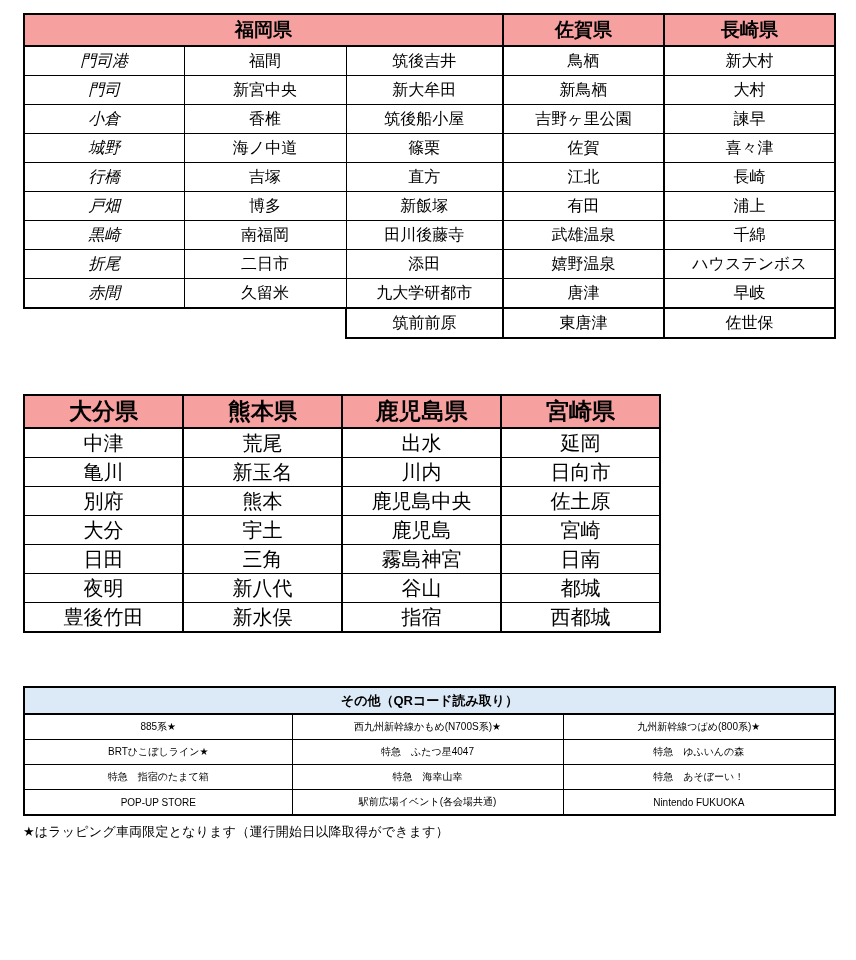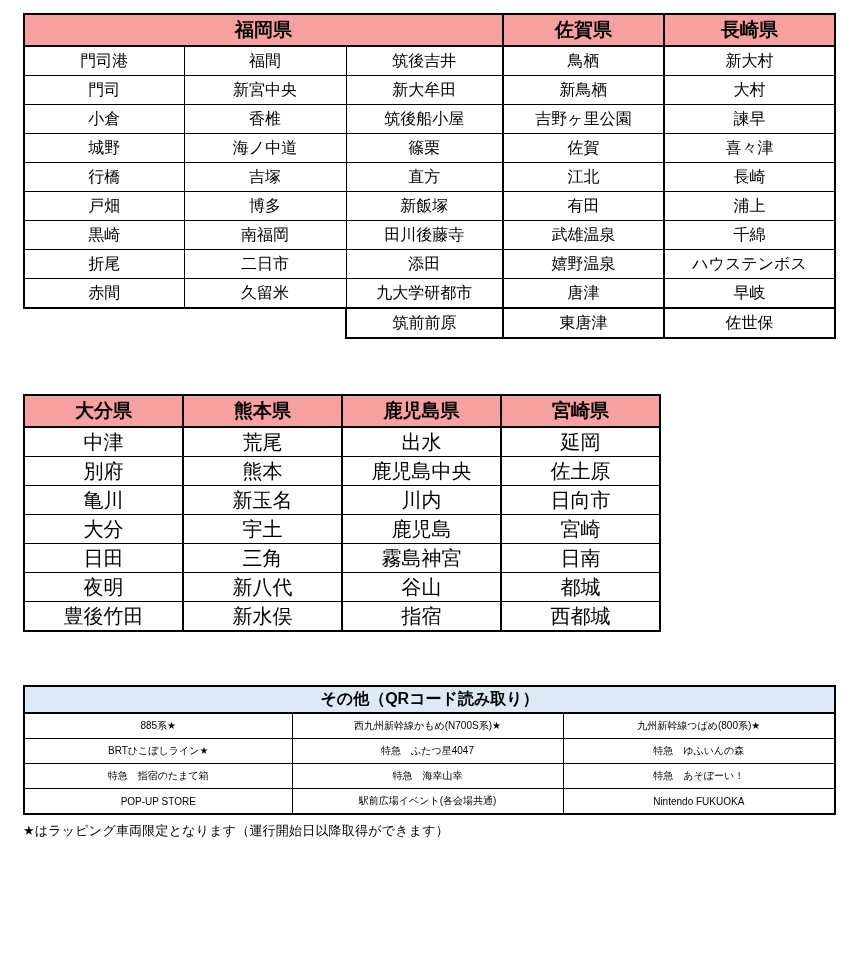--- a/index.html
+++ b/index.html
@@ -37,51 +37,51 @@
     border: 2px solid #000;
     font-size: 19px;
     font-weight: bold;
     height: 30px;
   }
   #t1 td {
     border: 1px solid #000;
     font-size: 16px;
     height: 28px;
   }
-  #t1 td:first-child { border-left-width: 2px; }
+  #t1 td:first-child { border-left-width: 2px; font-style: italic; }
   #t1 td:nth-child(n+3) { border-right-width: 2px; }
   #t1 tbody tr:nth-child(9) td,
   #t1 tbody tr:nth-child(10) td { border-bottom-width: 2px; }
   #t1 tbody tr:nth-child(10) td:nth-child(3) { border-left-width: 2px; }
   #t1 td.ghost { border: none !important; background: transparent; }
 
   
   #t2 { width: 636px; margin-bottom: 53px; }
   #t2 th {
     background: #F7A0A0;
     border: 2px solid #000;
-    font-size: 19px;
+    font-size: 23px;
     font-weight: bold;
     height: 30px;
   }
   #t2 td {
     border: 1px solid #000;
     border-left-width: 2px;
     border-right-width: 2px;
     font-size: 20px;
     height: 28px;
   }
   #t2 tbody tr:last-child td { border-bottom-width: 2px; }
 
   
   #t3 { width: 811px; border: 2.5px solid #000; }
   #t3 th {
     background: #DCE9F6;
     border: 2.5px solid #000;
-    font-size: 16px;
+    font-size: 13px;
     font-weight: bold;
     height: 25px;
   }
   #t3 td {
     border: 1.5px solid #000;
     font-size: 10px;
     height: 24px;
   }
 
   .footnote {
@@ -201,30 +201,30 @@
       </tr>
     </thead>
     <tbody>
         <tr>
           <td>中津</td>
           <td>荒尾</td>
           <td>出水</td>
           <td>延岡</td>
         </tr>
         <tr>
+          <td>亀川</td>
+          <td>新玉名</td>
+          <td>川内</td>
+          <td>日向市</td>
+        </tr>
+        <tr>
           <td>別府</td>
           <td>熊本</td>
           <td>鹿児島中央</td>
           <td>佐土原</td>
-        </tr>
-        <tr>
-          <td>亀川</td>
-          <td>新玉名</td>
-          <td>川内</td>
-          <td>日向市</td>
         </tr>
         <tr>
           <td>大分</td>
           <td>宇土</td>
           <td>鹿児島</td>
           <td>宮崎</td>
         </tr>
         <tr>
           <td>日田</td>
           <td>三角</td>

